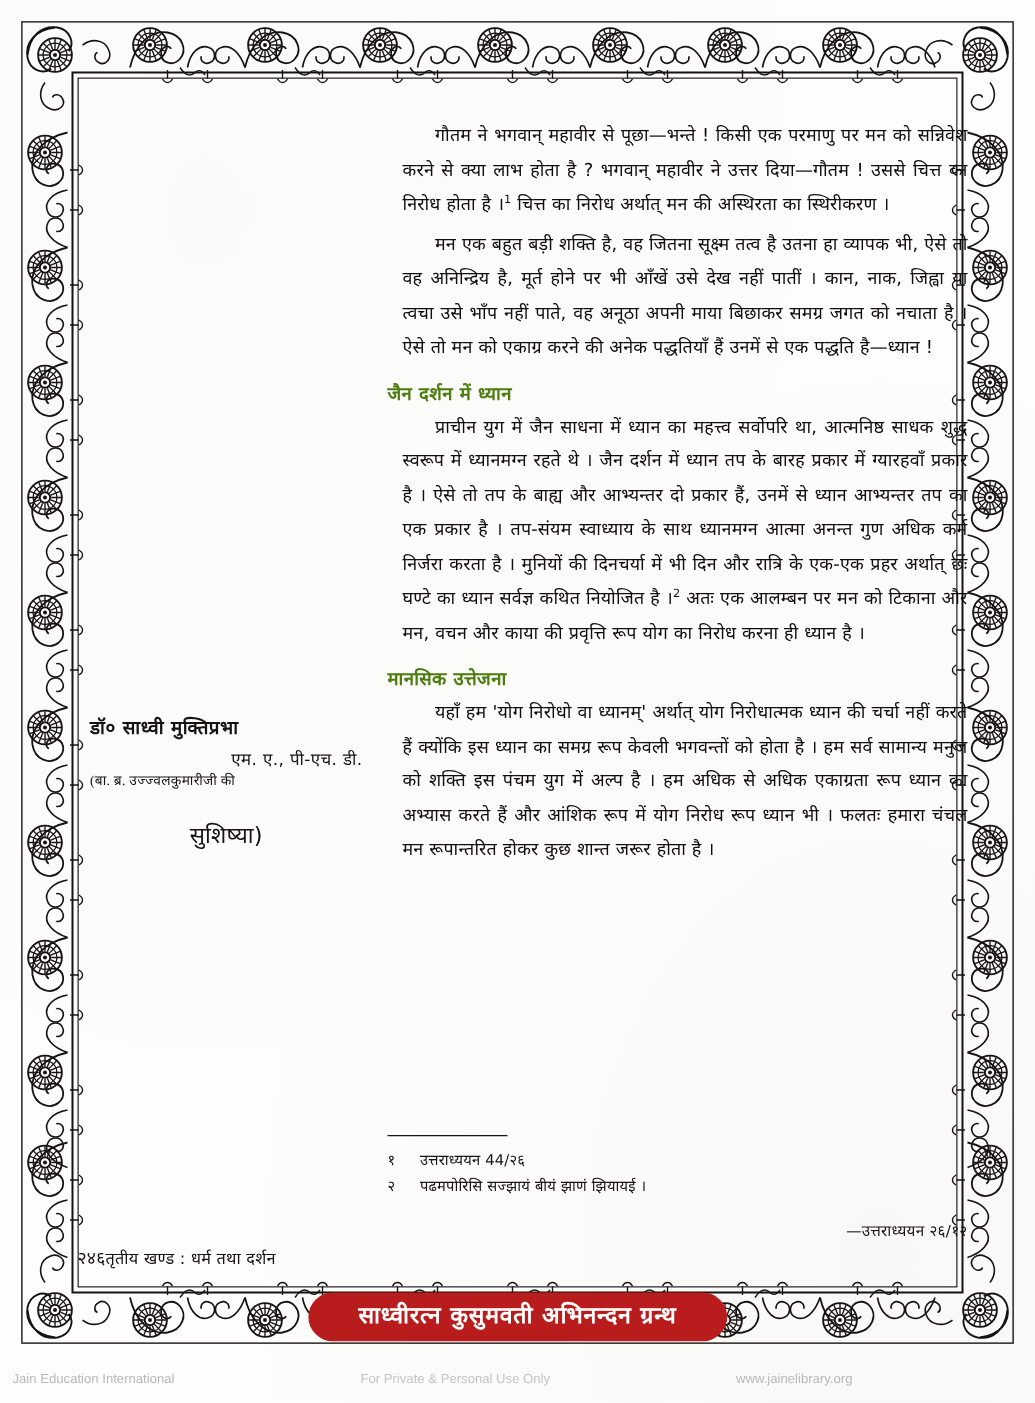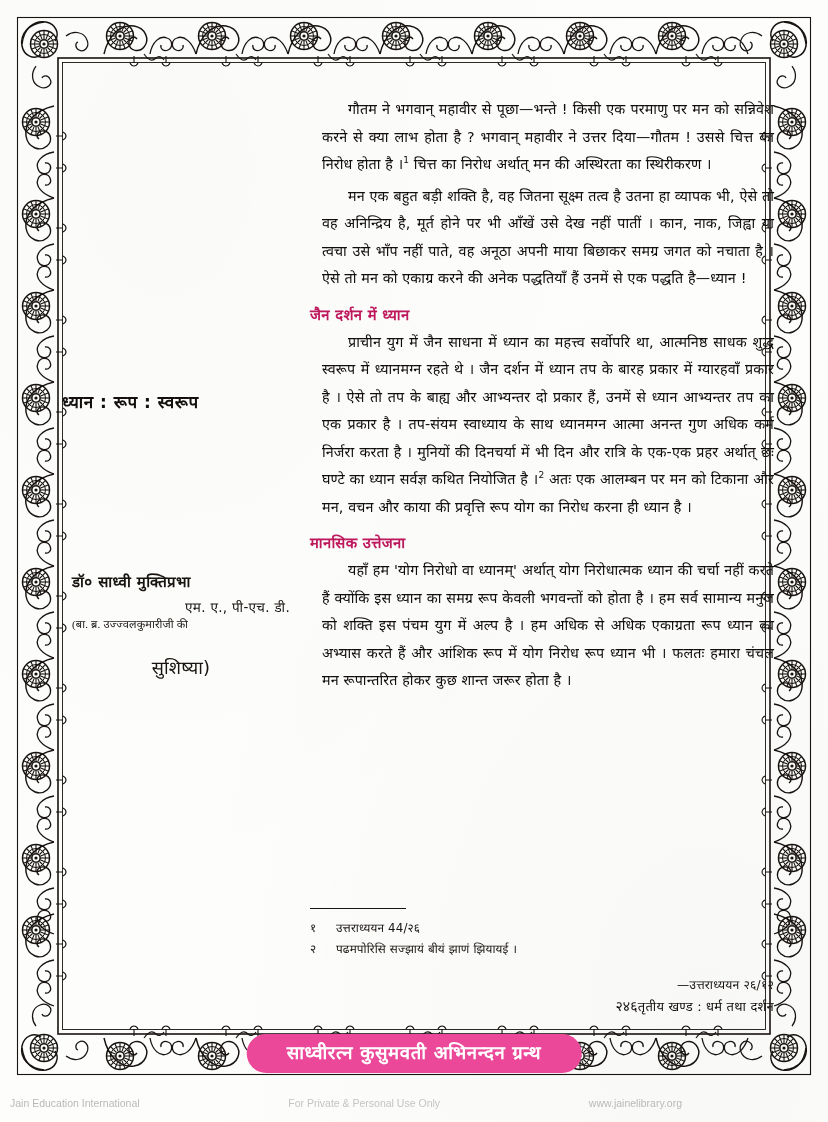--- a/index.html
+++ b/index.html
@@ -125,21 +125,21 @@
     text-align: justify;
     text-justify: inter-word;
     margin: 0 0 4px 12px;
     text-indent: 26px;
     letter-spacing: 0.15px;
   }
   .section-head {
     font-family: "DejaVu Sans", sans-serif;
     font-weight: bold;
     font-size: 14.8px;
-    color: #be185d;
+    color: #4d7c0f;
     margin: 11px 0 5px 0;
     letter-spacing: 0.3px;
   }
   sup.fn {
     font-size: 9px;
     vertical-align: super;
     line-height: 0;
   }
 
   
@@ -174,36 +174,36 @@
     letter-spacing: 0.2px;
   }
 
   
   #run-foot {
     position: absolute;
     left: 0px;
     top: 900px;
     width: 712px;
     display: flex;
-    justify-content: flex-end;
+    justify-content: flex-start;
     align-items: baseline;
     font-family: "DejaVu Sans", sans-serif;
     font-size: 13px;
     color: #15110e;
     letter-spacing: 0.2px;
   }
   #page-num { font-size: 14px; }
 
   
   #banner {
     position: absolute;
     left: 50%;
     transform: translateX(-50%);
     top: 1034px;
-    background: #ec4899;
+    background: #b91c1c;
     color: #ffffff;
     border-radius: 26px;
     padding: 8px 40px 10px 40px;
     font-family: "DejaVu Sans", sans-serif;
     font-weight: bold;
     font-size: 18.5px;
     letter-spacing: 0.6px;
     white-space: nowrap;
     line-height: 1.15;
   }
@@ -351,21 +351,20 @@
         </g>
       <g transform="translate(800,1064) scale(-1,-1)">
           <use href="#corner" x="0" y="0"></use>
         </g>
     </svg>
   </div>
 
   <div id="content">
 
     <div id="left-col">
-      <div class="art-title">ध्यान : रूप : स्वरूप</div>
     </div>
 
     <div id="author-block">
       <div class="author-name">डॉ० साध्वी मुक्तिप्रभा</div>
       <div class="author-deg">एम. ए., पी-एच. डी.</div>
       <div class="author-rel-1">(बा. ब्र. उज्ज्वलकुमारीजी की</div>
       <div class="author-rel-2">सुशिष्या)</div>
     </div>
 
     <div id="right-col">

